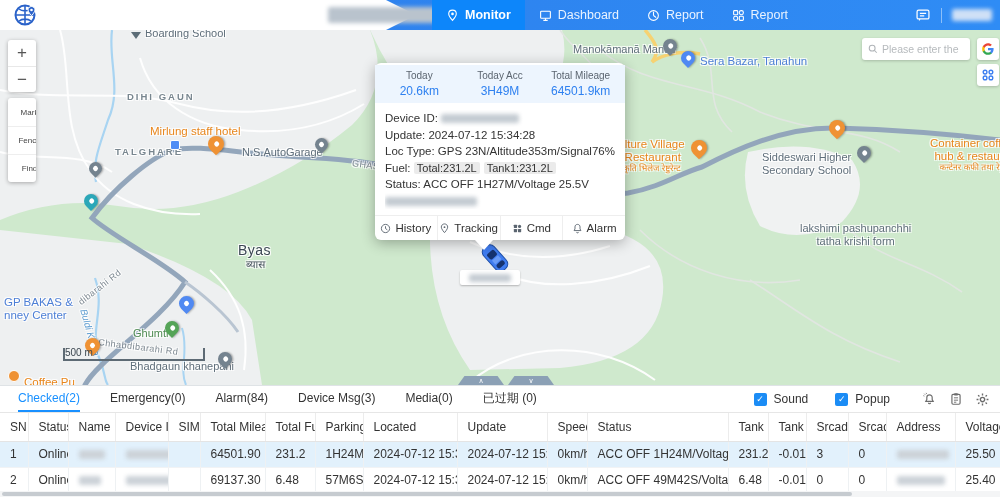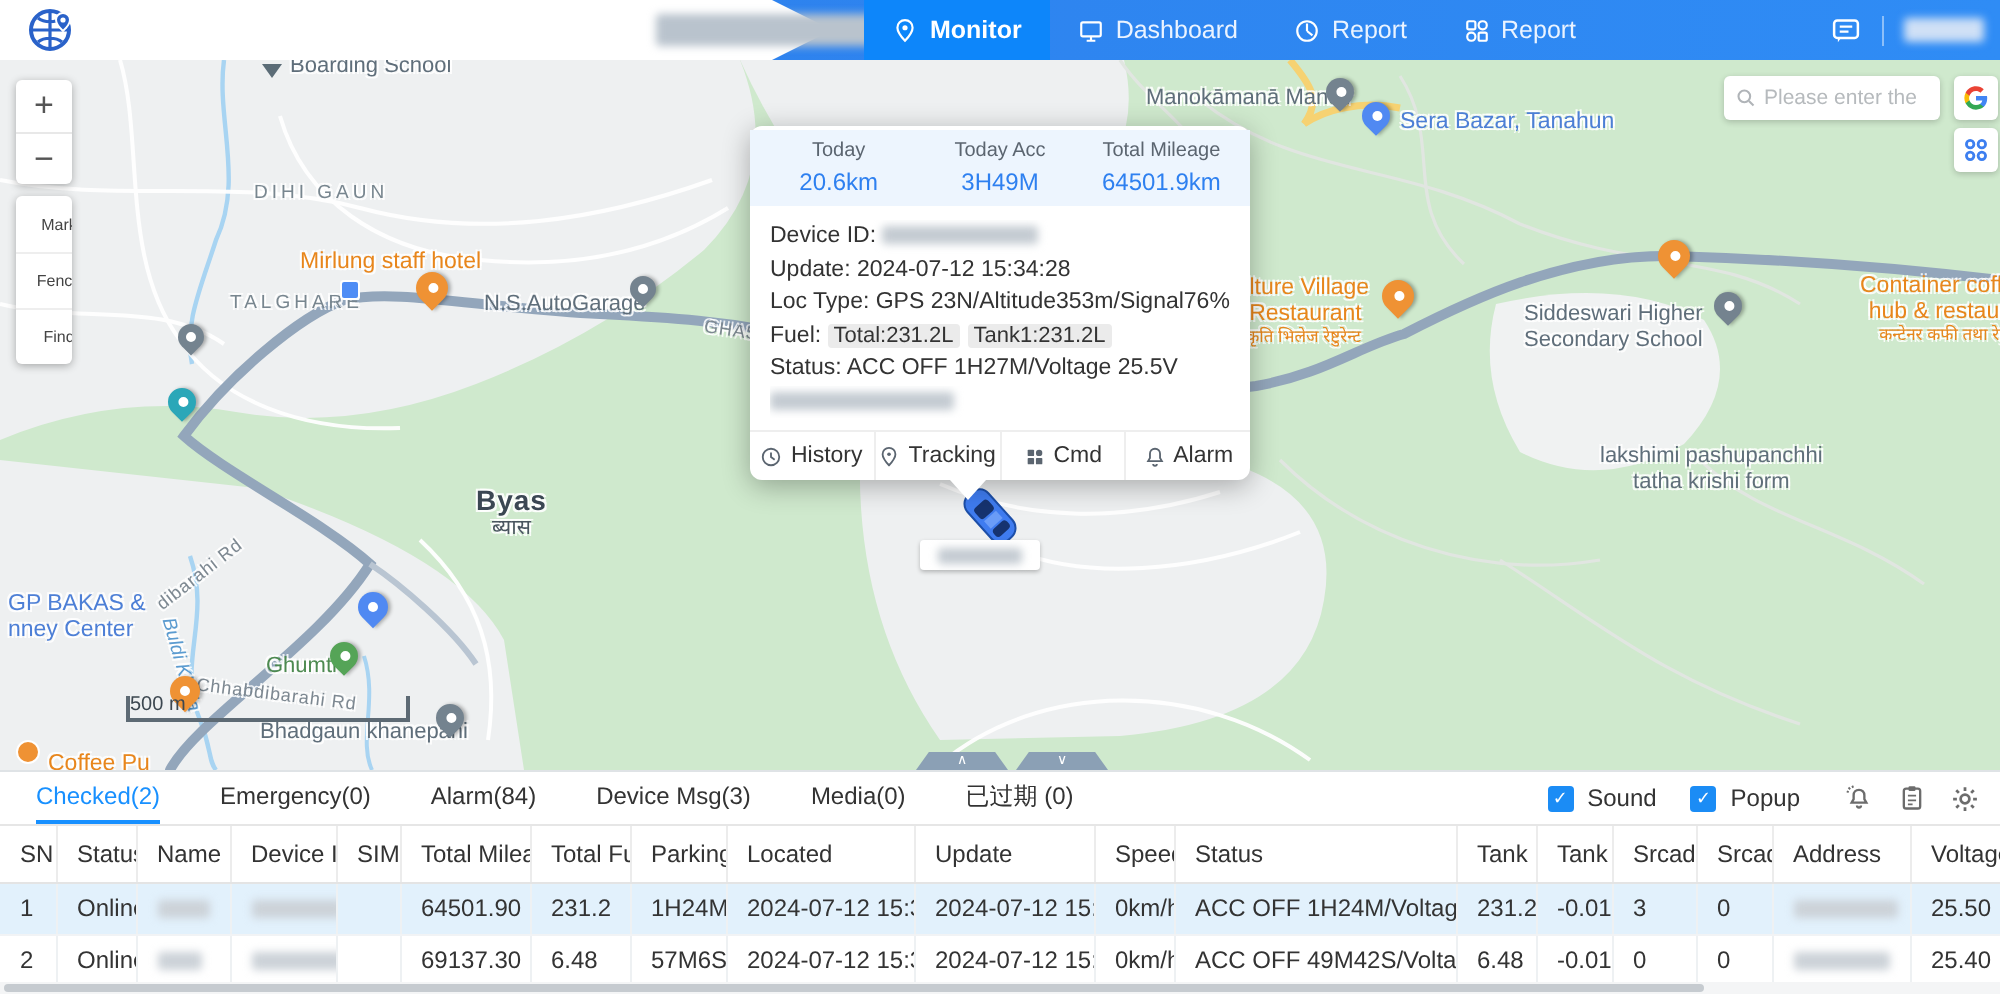--- a/index.html
+++ b/index.html
@@ -21,22 +21,22 @@
 .nav-divider{width:1px;height:15px;background:rgba(255,255,255,.45)}
 .user-redact{width:40px;height:12px;background:#cfe0f6}
 
 
 .map{position:absolute;left:0;top:30px;width:1000px;height:355px;background:#cfe9cd;overflow:hidden}
 .map-art{position:absolute;left:0;top:0}
 .lbl{position:absolute;font-size:11px;color:#5f6e7a;white-space:nowrap;line-height:1.15;
  text-shadow:-1px -1px 0 rgba(255,255,255,.85),1px -1px 0 rgba(255,255,255,.85),-1px 1px 0 rgba(255,255,255,.85),1px 1px 0 rgba(255,255,255,.85)}
 .lbl.orange{color:#e8861c;font-size:11.5px}
 .lbl.blue{color:#4d7fd6;font-size:11.5px}
-.lbl.area{color:#78868f;font-size:9.5px;letter-spacing:2px;font-weight:normal}
-.lbl.town{color:#3b4753;font-size:14px;font-weight:bold;letter-spacing:.5px}
+.lbl.area{color:#78868f;font-size:9.5px;letter-spacing:2px;font-weight:bold}
+.lbl.town{color:#3b4753;font-size:14px;font-weight:normal;letter-spacing:.5px}
 .lbl.road{color:#7d8891;font-size:9px;letter-spacing:.5px}
 .lbl.river{color:#5b9bd0;font-size:9.5px;font-style:italic}
 .lbl.green{color:#4d8a50}
 .lbl.center{text-align:center}
 .lbl .deva{font-size:8.5px;font-weight:normal}
 .pin{position:absolute;border-radius:50% 50% 50% 0;transform:rotate(-45deg);box-shadow:1px 1px 2px rgba(0,0,0,.3)}
 .pin .dot{position:absolute;top:50%;left:50%;width:5px;height:5px;margin:-2.5px 0 0 -2.5px;background:#fff;border-radius:50%}
 .tri-marker{position:absolute;width:0;height:0;border-left:5px solid transparent;border-right:5px solid transparent;border-top:7px solid #5b6c77}
 .bus-icon{position:absolute;width:10px;height:10px;background:#4f8df5;border-radius:2px;border:1px solid #fff}
 .coffee-circle{position:absolute;width:12px;height:12px;background:#ef9234;border-radius:50%;border:1.5px solid #fff}
@@ -90,21 +90,21 @@
 .pp-act + .pp-act{border-left:1px solid #eee}
 .pp-act svg{display:block}
 
 
 .panel{position:absolute;left:0;top:385px;width:1000px;height:112px;background:#fff;z-index:15;border-top:1px solid #dfe3e6}
 .tabbar{position:relative;height:27px;border-bottom:1px solid #e6e6e6;display:flex;align-items:stretch;padding-left:18px}
 .tab{display:flex;align-items:center;margin-right:30px;font-size:12px;color:#333;cursor:pointer;border-bottom:2px solid transparent}
 .tab.active{color:#1890ff;border-bottom-color:#1890ff}
 .tab-right{position:absolute;right:10px;top:0;height:26px;display:flex;align-items:center;gap:7px}
 .cbx{width:13px;height:13px;background:#1b8cf5;border-radius:2px;color:#fff;font-size:9px;display:flex;align-items:center;justify-content:center;cursor:pointer}
-.cbx-label{font-size:12px;color:#333;margin-right:10px}
+.cbx-label{font-size:12px;color:#333;margin-right:20px}
 .tool-icon{cursor:pointer;display:flex;align-items:center;margin-left:5px}
 
 table.grid{width:1000px;border-collapse:collapse;table-layout:fixed;font-size:12px;color:#333}
 table.grid th{height:28px;text-align:left;font-weight:normal;padding:0 0 0 10px;border-right:1px solid #ececec;border-bottom:1px solid #e4e4e4;white-space:nowrap;overflow:hidden}
 table.grid td{height:26px;padding:0 0 0 10px;border-right:1px solid #eef1f3;border-bottom:1px solid #f1f3f5;white-space:nowrap;overflow:hidden}
 tr.selected td{background:#e2f1fc}
 .cell-redact{width:46px;height:9px;background:#ccd2d8}
 .hscroll{position:absolute;left:0;bottom:0;width:1000px;height:6px;background:#f4f5f6}
 .hscroll .thumb{position:absolute;left:2px;top:1px;width:850px;height:4px;background:#c6cbd0;border-radius:3px;cursor:pointer}
 </style>

